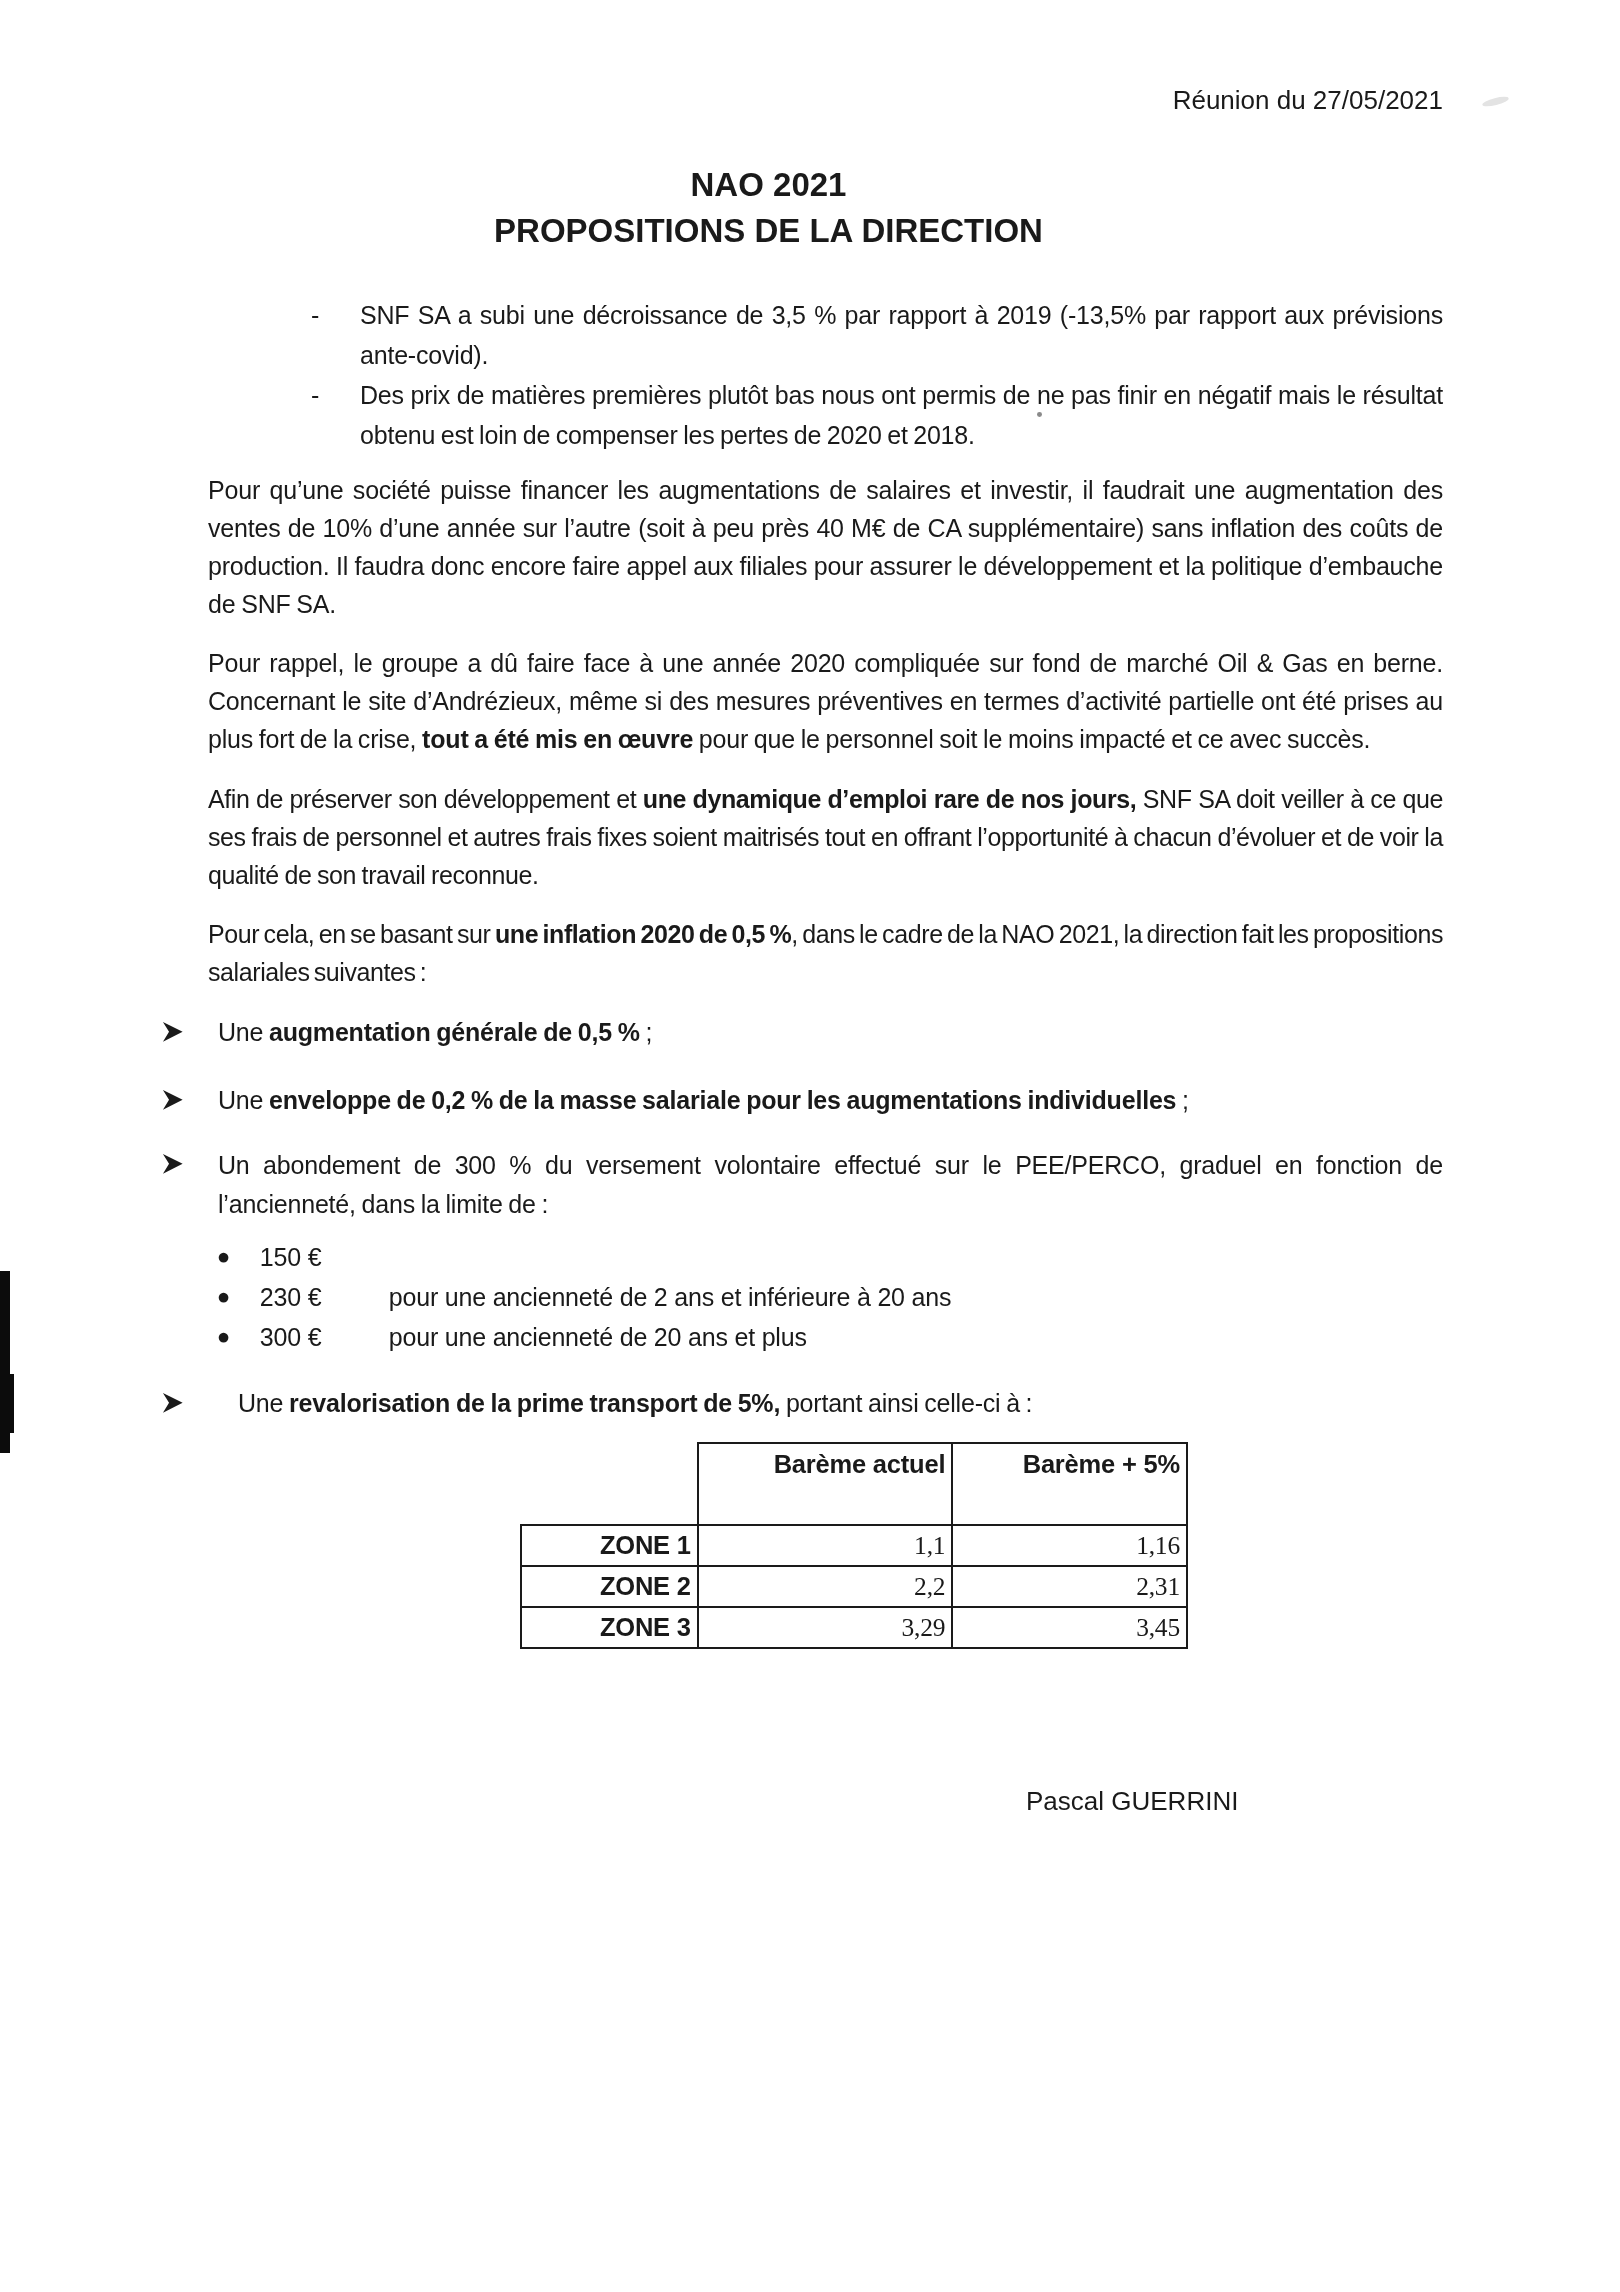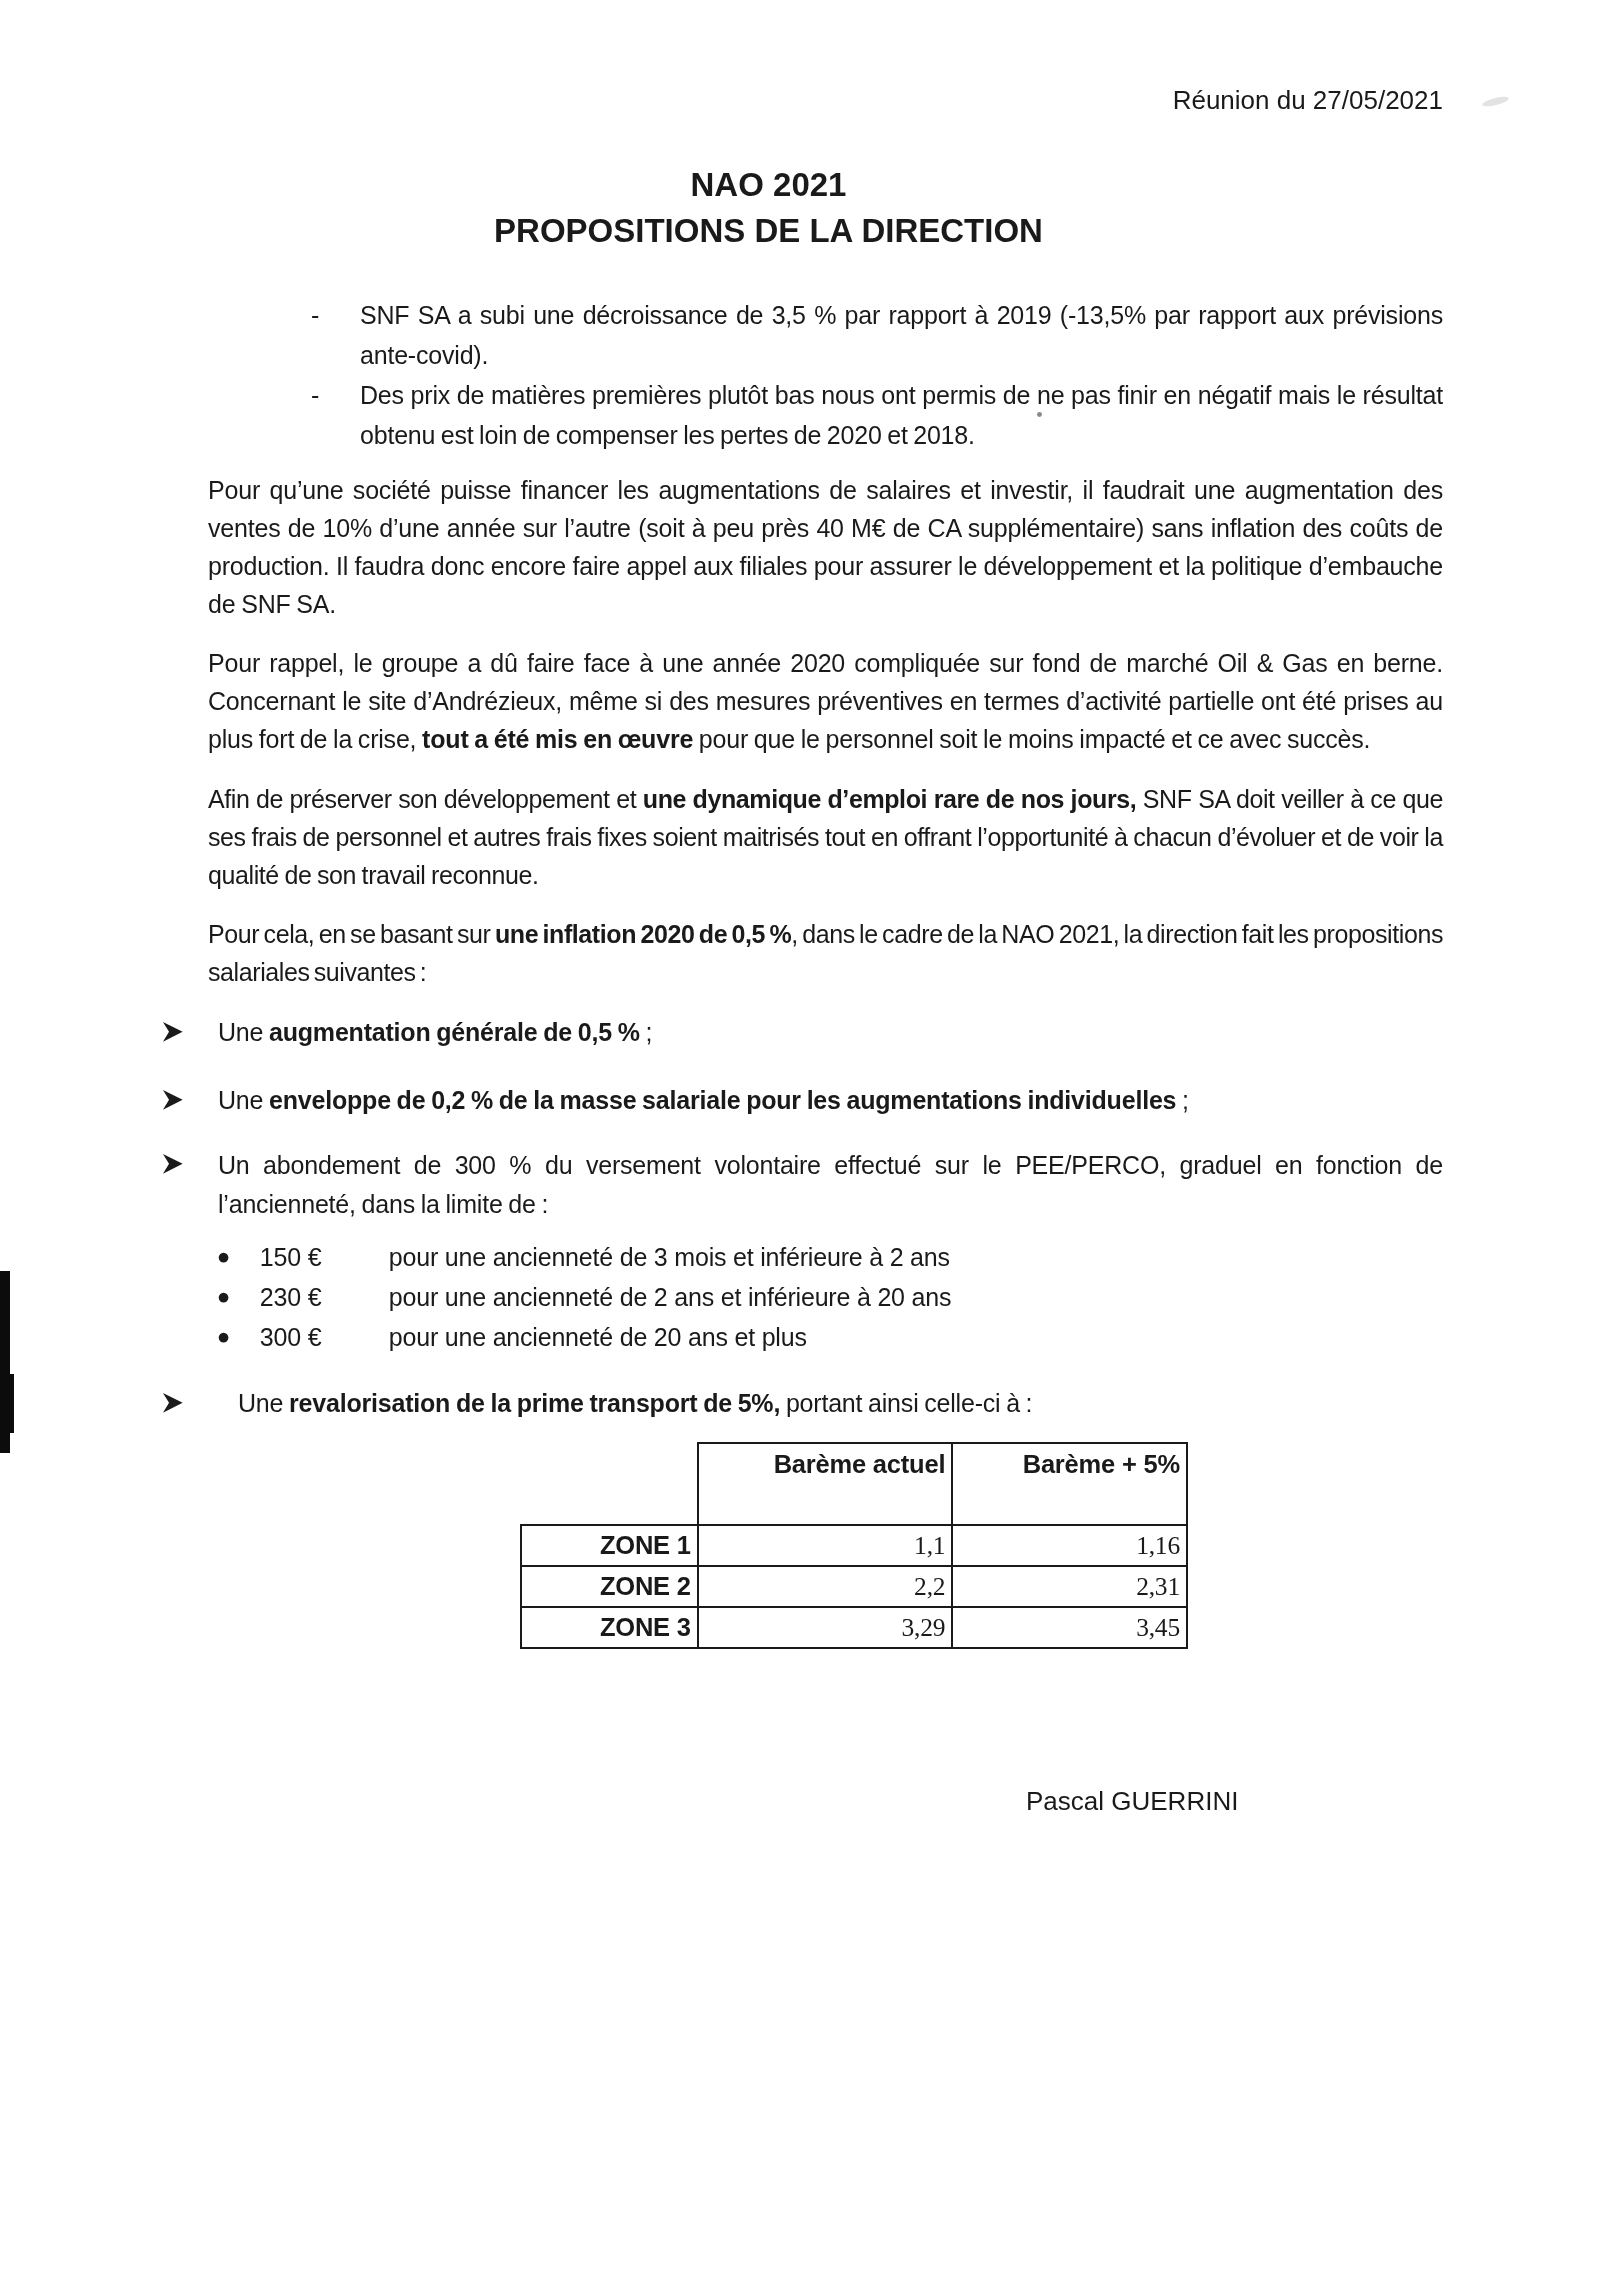--- a/index.html
+++ b/index.html
@@ -120,21 +120,20 @@
           <path d="M1 1 L22 11.5 L1 22 L7.5 11.5 Z" fill="#1a1a1a"></path>
         </svg>
     </span>
     <span class="arrow-text"><span>Un abondement de 300 % du versement volontaire effectué sur le PEE/PERCO, graduel en fonction de l’ancienneté, dans la limite de :</span></span>
   </div>
 
   <div class="euro-list">
     <div class="euro-item">
       <span class="euro-bullet">●</span>
       <span class="euro-amount">150 €</span>
-      <span class="euro-desc">pour une ancienneté de 3 mois et inférieure à 2 ans</span>
     </div>
     <div class="euro-item">
       <span class="euro-bullet">●</span>
       <span class="euro-amount">230 €</span>
       <span class="euro-desc">pour une ancienneté de 2 ans et inférieure à 20 ans</span>
     </div>
     <div class="euro-item">
       <span class="euro-bullet">●</span>
       <span class="euro-amount">300 €</span>
       <span class="euro-desc">pour une ancienneté de 20 ans et plus</span>

